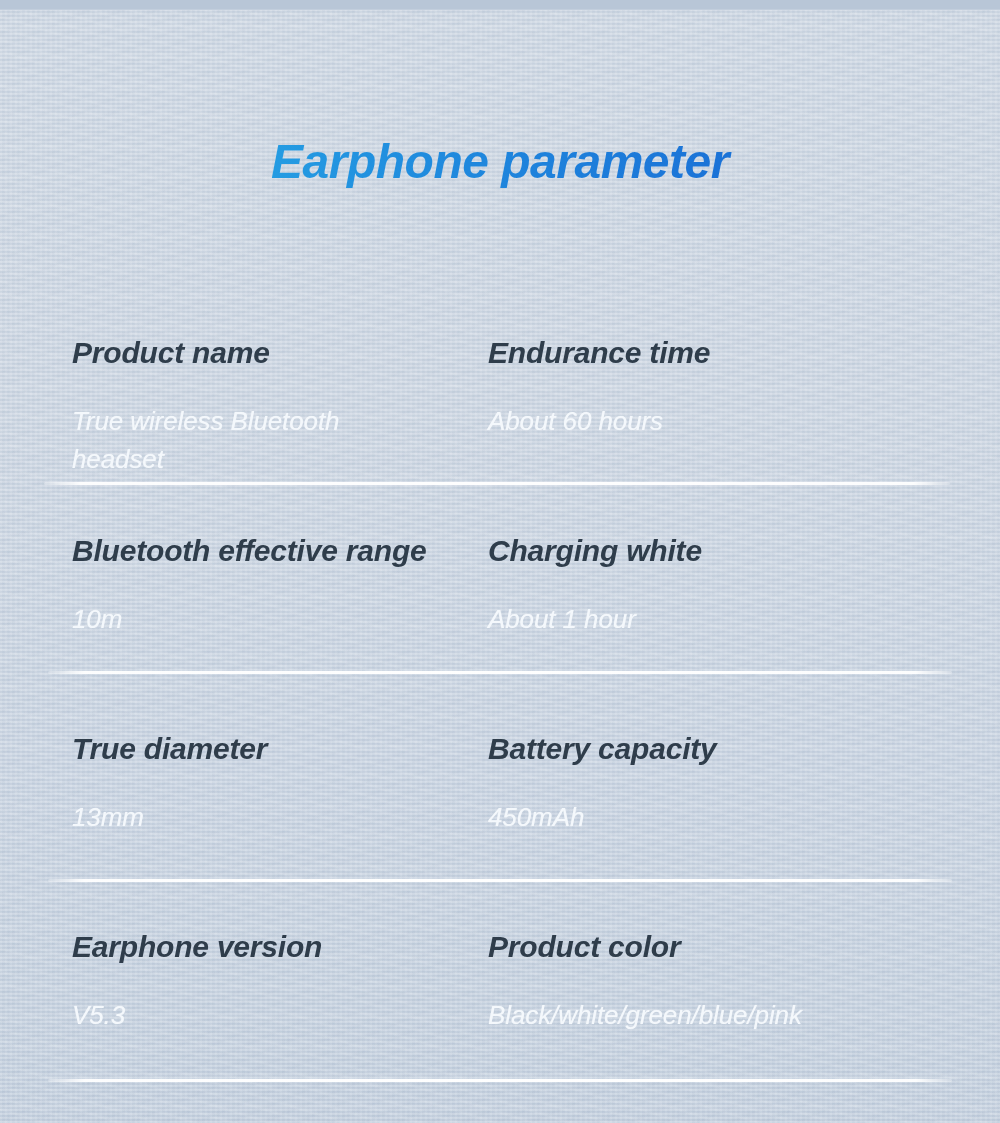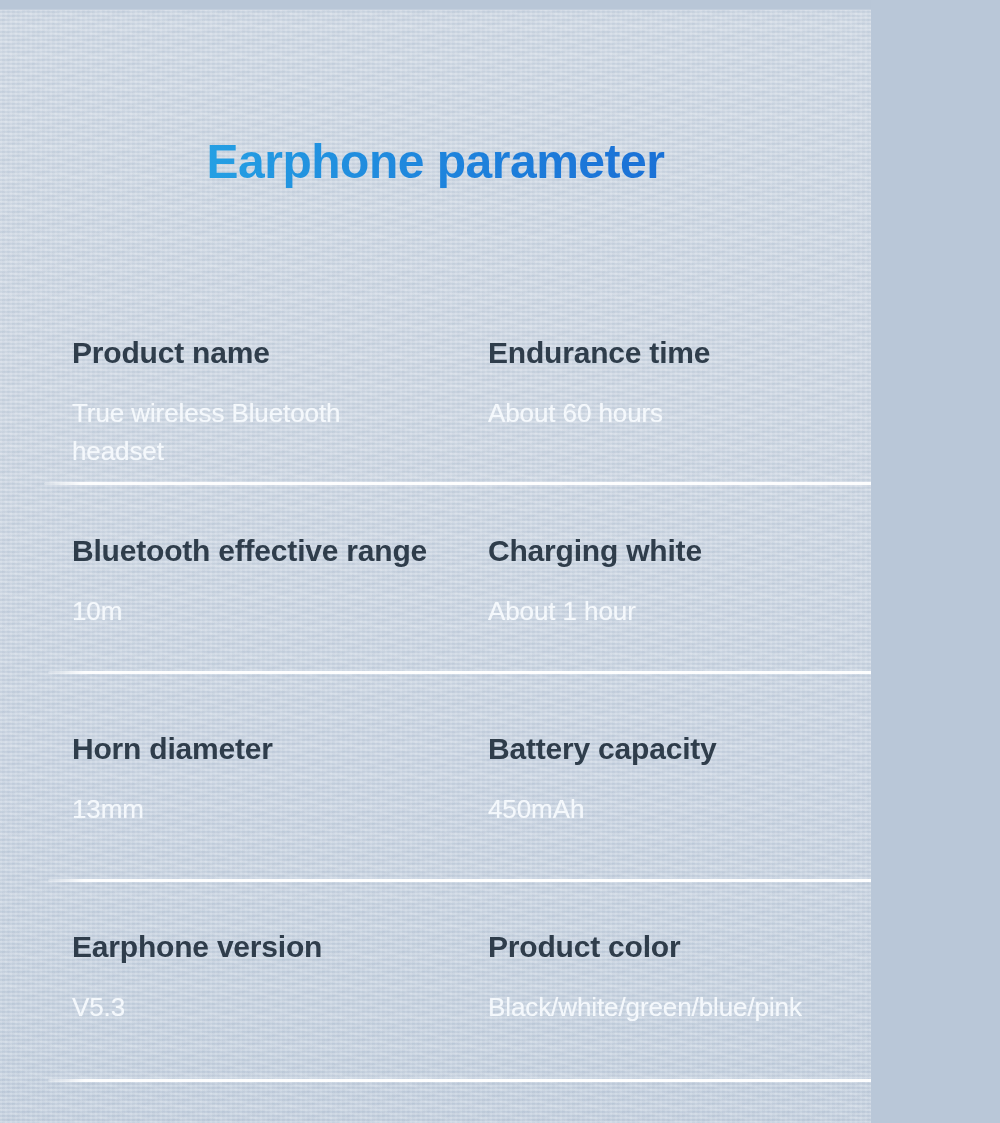--- a/index.html
+++ b/index.html
@@ -10,33 +10,34 @@
   body {
     width: 1000px;
     height: 1123px;
     overflow: hidden;
     font-family: "Liberation Sans", sans-serif;
     background: #b9c7d8;
   }
 
   .page {
     position: relative;
-    width: 871px;
+    width: 1000px;
     height: 1123px;
     overflow: hidden;
     background:
       linear-gradient(180deg,
         #b8c6d7 0px,
         #b8c6d7 9px,
         #ccd6e2 10px,
         #ccd6e2 60px,
         #cbd5e1 400px,
         #c7d2e0 760px,
         #c4d0de 1000px,
         #c2cedd 1123px);
+    font-style: italic;
   }
 
   
   .tex-h {
     position: absolute;
     inset: 10px 0 0 0;
     pointer-events: none;
     background-image: repeating-linear-gradient(
       0deg,
       rgba(255,255,255,0.00) 0px,
@@ -139,21 +140,21 @@
 
   .spec-label {
     font-size: 30px;
     font-weight: 700;
     color: #2f3d4b;
     line-height: 34px;
     letter-spacing: -0.2px;
     white-space: nowrap;
   }
   .spec-value {
-    margin-top: 24px;
+    margin-top: 32px;
     font-size: 26px;
     font-weight: 400;
     color: #f4f8fc;
     line-height: 38px;
     letter-spacing: -0.1px;
     text-shadow: 0 0 1px rgba(255,255,255,0.55);
   }
   .spec-value.wrap { white-space: normal; }
 
   
@@ -202,21 +203,21 @@
       </div>
       <div class="spec-cell col-right">
         <div class="spec-label">Charging white</div>
         <div class="spec-value">About 1 hour</div>
       </div>
     </div>
     <div class="divider" style="left:48px; width:904px; top:671px;"></div>
 
     <div class="spec-row" style="top:732px;">
       <div class="spec-cell col-left">
-        <div class="spec-label">Horn diameter</div>
+        <div class="spec-label">True diameter</div>
         <div class="spec-value">13mm</div>
       </div>
       <div class="spec-cell col-right">
         <div class="spec-label">Battery capacity</div>
         <div class="spec-value">450mAh</div>
       </div>
     </div>
     <div class="divider" style="left:48px; width:904px; top:879px;"></div>
 
     <div class="spec-row" style="top:930px;">

